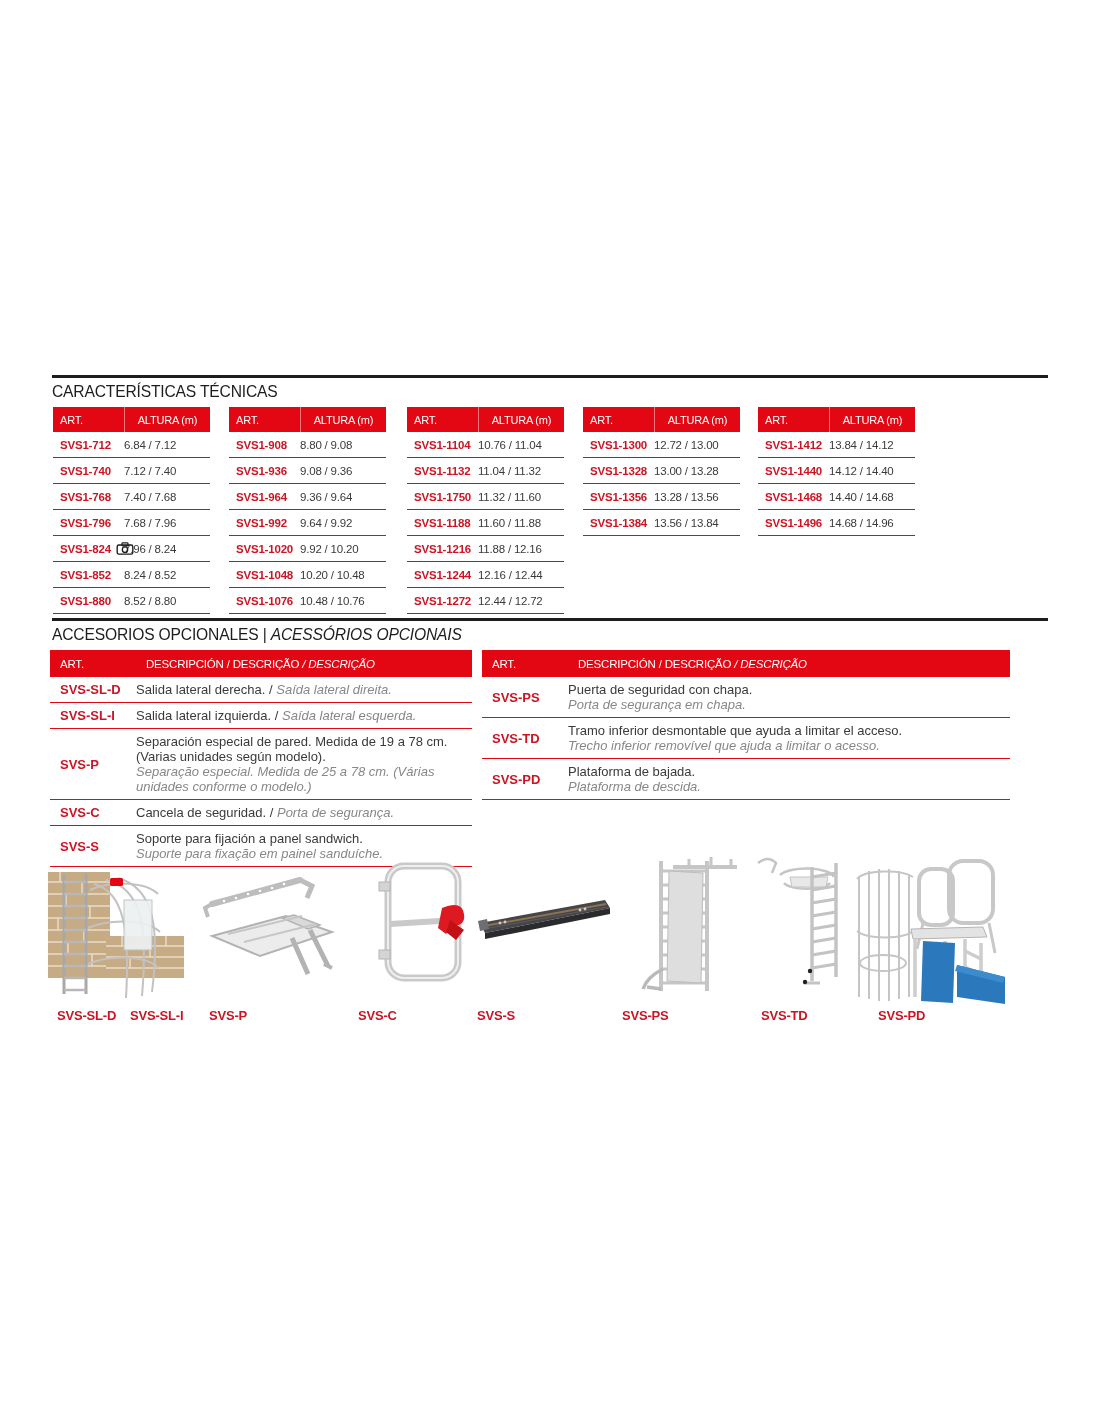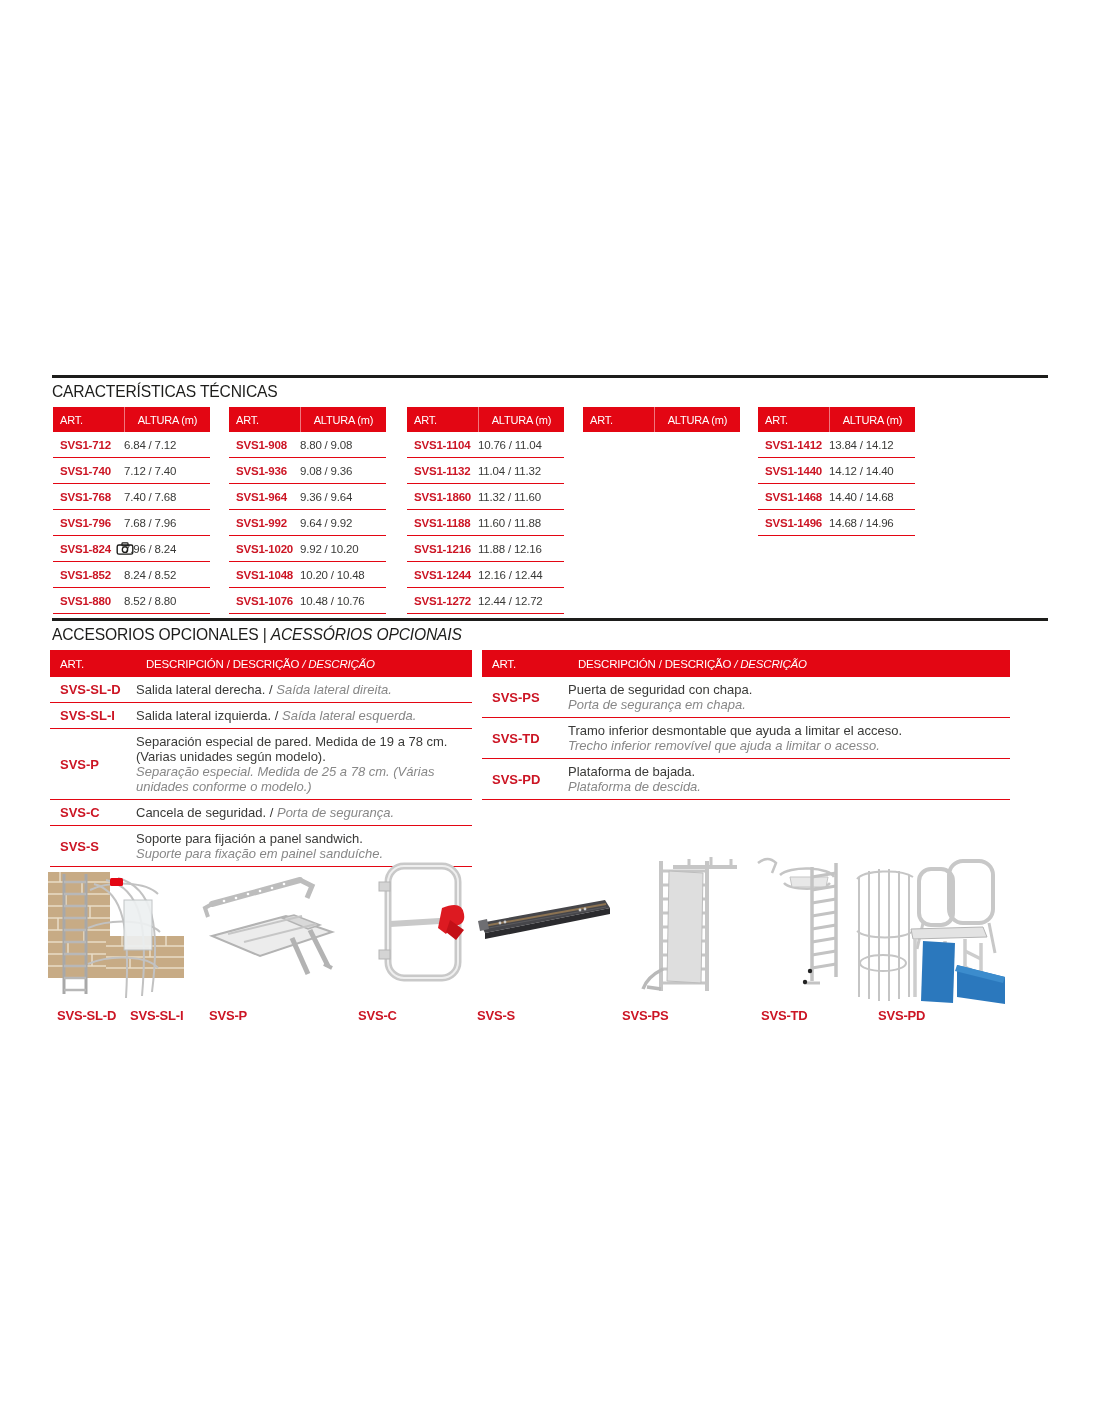--- a/index.html
+++ b/index.html
@@ -146,21 +146,21 @@
     <div class="tt-body">
         <div class="tt-row">
           <div class="tt-art">SVS1-1104</div>
           <div class="tt-alt">10.76 / 11.04</div>
         </div>
         <div class="tt-row">
           <div class="tt-art">SVS1-1132</div>
           <div class="tt-alt">11.04 / 11.32</div>
         </div>
         <div class="tt-row">
-          <div class="tt-art">SVS1-1860</div>
+          <div class="tt-art">SVS1-1750</div>
           <div class="tt-alt">11.32 / 11.60</div>
         </div>
         <div class="tt-row">
           <div class="tt-art">SVS1-1188</div>
           <div class="tt-alt">11.60 / 11.88</div>
         </div>
         <div class="tt-row">
           <div class="tt-art">SVS1-1216</div>
           <div class="tt-alt">11.88 / 12.16</div>
         </div>
@@ -172,20 +172,38 @@
           <div class="tt-art">SVS1-1272</div>
           <div class="tt-alt">12.44 / 12.72</div>
         </div>
       </div>
   </div>
   <div class="tech-table tt4">
     <div class="tt-head">
       <div class="tt-h-art">ART.</div>
       <div class="tt-h-alt">ALTURA (m)</div>
     </div>
+    <div class="tt-body">
+        <div class="tt-row">
+          <div class="tt-art">SVS1-1300</div>
+          <div class="tt-alt">12.72 / 13.00</div>
+        </div>
+        <div class="tt-row">
+          <div class="tt-art">SVS1-1328</div>
+          <div class="tt-alt">13.00 / 13.28</div>
+        </div>
+        <div class="tt-row">
+          <div class="tt-art">SVS1-1356</div>
+          <div class="tt-alt">13.28 / 13.56</div>
+        </div>
+        <div class="tt-row">
+          <div class="tt-art">SVS1-1384</div>
+          <div class="tt-alt">13.56 / 13.84</div>
+        </div>
+      </div>
   </div>
   <div class="tech-table tt5">
     <div class="tt-head">
       <div class="tt-h-art">ART.</div>
       <div class="tt-h-alt">ALTURA (m)</div>
     </div>
     <div class="tt-body">
         <div class="tt-row">
           <div class="tt-art">SVS1-1412</div>
           <div class="tt-alt">13.84 / 14.12</div>

